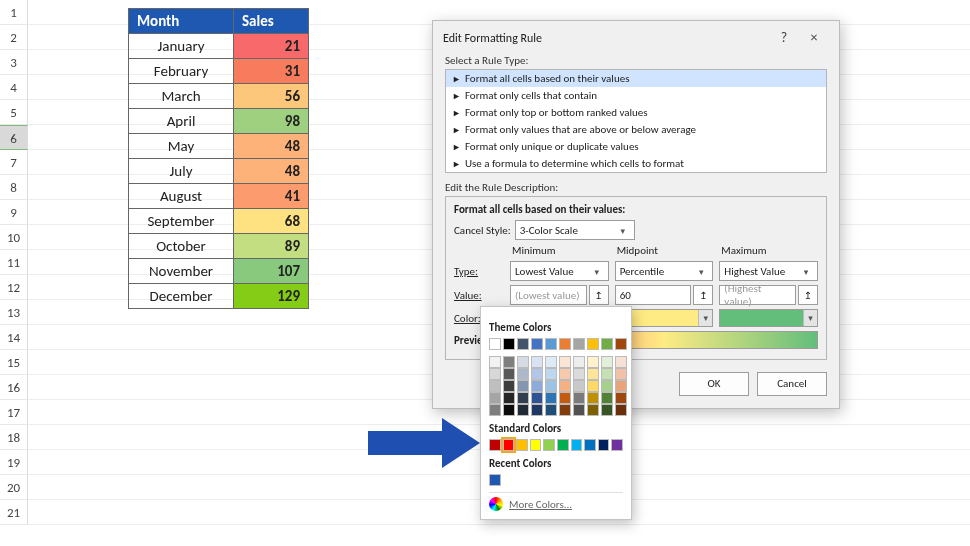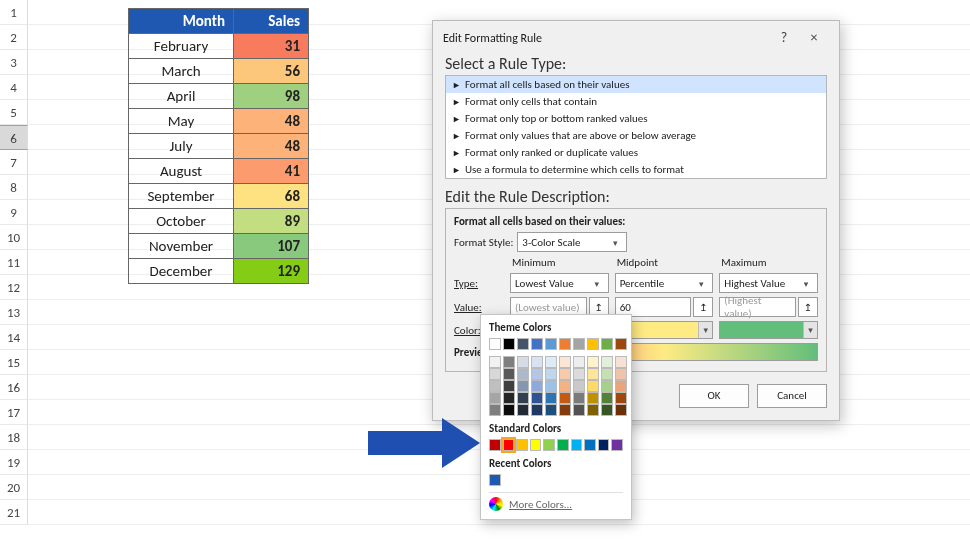--- a/index.html
+++ b/index.html
@@ -54,21 +54,21 @@
     top: 8px;
   }
   table.data {
     border-collapse: collapse;
     font-size: 15px;
   }
   table.data th {
     background: #1e58b0;
     color: #fff;
     font-weight: bold;
-    text-align: right;
+    text-align: left;
     padding: 3px 8px;
     border: 1px solid #666;
     height: 25px;
   }
   table.data td {
     border: 1px solid #666;
     height: 25px;
     padding: 0 8px;
   }
   table.data td.month { min-width: 105px; text-align: center; }
@@ -88,21 +88,21 @@
   .dlg-titlebar {
     display: flex;
     align-items: center;
     padding: 8px 10px 6px 10px;
   }
   .dlg-title { flex: 1; font-size: 12px; }
   .dlg-help, .dlg-close {
     width: 30px; text-align: center; font-size: 14px; color: #444;
   }
   .dlg-body { padding: 0 12px 12px 12px; }
-  .sect-label { font-size: 16px; color: #333; margin: 2px 0 2px 0; }
+  .sect-label { font-size: 11px; color: #333; margin: 2px 0 2px 0; }
   .rulelist {
     border: 1px solid #b5b5b5;
     background: #fff;
     margin-bottom: 8px;
   }
   .rulelist .ritem {
     padding: 2px 6px;
     font-size: 11px;
     display: flex;
     align-items: center;
@@ -177,26 +177,26 @@
     border: 1px solid #9c9c9c;
     background: #fdfdfd;
     font-size: 11px;
     text-align: center;
     line-height: 22px;
   }
   
   .picker {
     position: absolute;
     left: 480px;
-    top: 314px;
+    top: 306px;
     width: 152px;
     background: #fff;
     border: 1px solid #c4c4c4;
     box-shadow: 2px 4px 12px rgba(0,0,0,.25);
-    padding: 2px 8px 8px 8px;
+    padding: 10px 8px 8px 8px;
     font-size: 11px;
     z-index: 5;
   }
   .picker .ptitle { font-weight: bold; font-size: 11px; margin: 4px 0 4px 0; }
   .swatch-grid {
     display: grid;
     grid-template-columns: repeat(10, 12px);
     gap: 2px;
     margin-bottom: 6px;
   }
@@ -296,20 +296,24 @@
 
 <div class="table-wrap">
   <table class="data">
     <thead>
       <tr>
         <th>Month</th>
         <th>Sales</th>
       </tr>
     </thead>
     <tbody id="table-body">
+        <tr>
+          <td class="month">January</td>
+          <td class="sales" style="background: rgb(248, 105, 107);">21</td>
+        </tr>
         <tr>
           <td class="month">February</td>
           <td class="sales" style="background: rgb(249, 123, 94);">31</td>
         </tr>
         <tr>
           <td class="month">March</td>
           <td class="sales" style="background: rgb(253, 199, 123);">56</td>
         </tr>
         <tr>
           <td class="month">April</td>
@@ -367,33 +371,33 @@
         <div class="ritem">
           <span class="arrow">►</span>
           <span>Format only top or bottom ranked values</span>
         </div>
         <div class="ritem">
           <span class="arrow">►</span>
           <span>Format only values that are above or below average</span>
         </div>
         <div class="ritem">
           <span class="arrow">►</span>
-          <span>Format only ranked or duplicate values</span>
+          <span>Format only unique or duplicate values</span>
         </div>
         <div class="ritem">
           <span class="arrow">►</span>
           <span>Use a formula to determine which cells to format</span>
         </div>
       </div>
     <div class="sect-label">Edit the Rule Description:</div>
     <div class="desc-box">
       <div class="desc-head">Format all cells based on their values:</div>
       <div class="frow">
-        <span class="lbl">Format Style:</span>
-        <span class="combo" style="width:110px">
+        <span class="lbl">Cancel Style:</span>
+        <span class="combo" style="width:120px">
           <span class="cv">3-Color Scale</span>
             <span class="dd">▾</span>
         </span>
       </div>
       <div class="minmax-grid">
         <span></span>
         <span class="mini-head">Minimum</span>
         <span class="mini-head">Midpoint</span>
         <span class="mini-head">Maximum</span>
 

